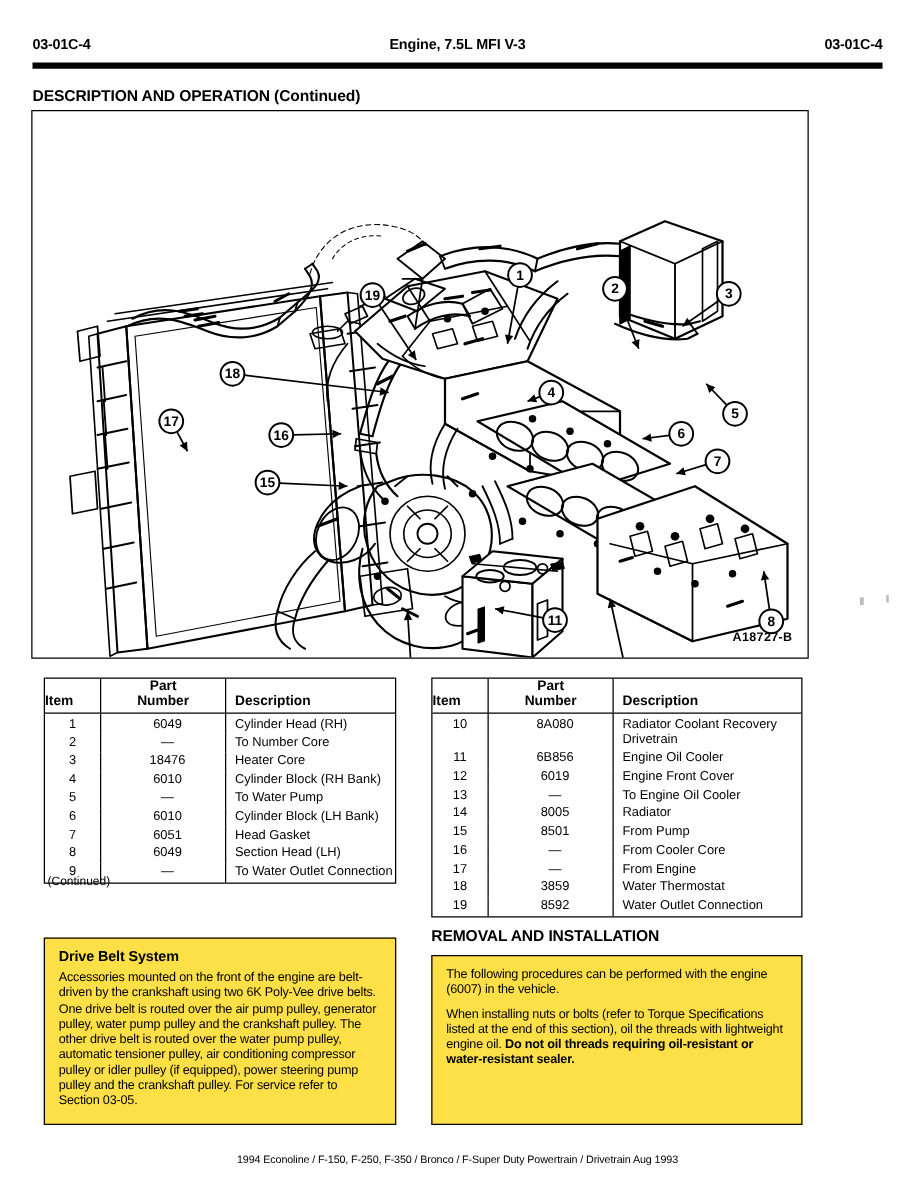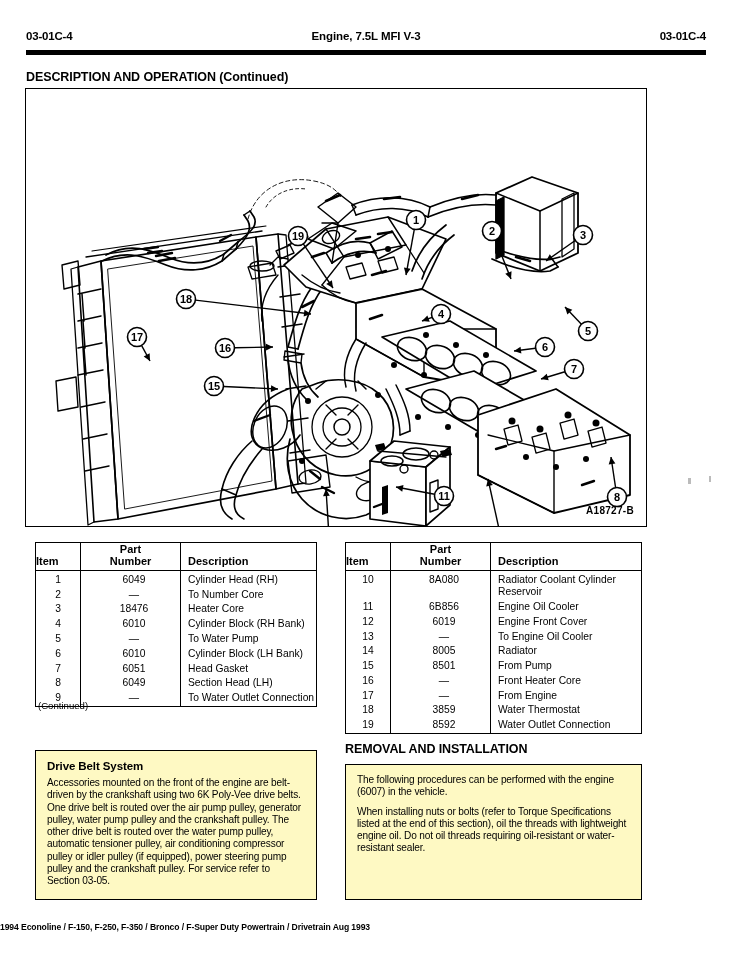--- a/index.html
+++ b/index.html
@@ -38,31 +38,31 @@
   th.c-desc{padding-left:7px !important;}
   .tbl tbody td{padding-top:1.2px;padding-bottom:1.2px;}
   .tbl tbody tr:first-child td{padding-top:3px;}
 
   #tbl-left{left:35px;top:542px;width:280px;}
   #tbl-right{left:345px;top:542px;width:295px;}
 
   .continued{position:absolute;left:38px;top:700px;font-size:9.6px;}
 
   
-  .panel{position:absolute;border:1.6px solid #000;background:#fef9c3;}
+  .panel{position:absolute;border:1.6px solid #000;background:#fde047;}
   #panel-belt{left:35px;top:750px;width:280px;height:148px;}
   #panel-removal{left:345px;top:764px;width:295px;height:134px;}
   .panel-inner{padding:9px 11px 6px 11px;}
   .panel-h{font-size:11.5px;font-weight:bold;margin:0 0 5px 0;letter-spacing:-0.1px;}
   .panel-p{font-size:10.1px;line-height:12.3px;margin:0;letter-spacing:-0.15px;text-align:left;}
   .panel-p + .panel-p{margin-top:7px;}
   .ri-head{position:absolute;left:345px;top:742px;font-size:12.5px;font-weight:bold;letter-spacing:-0.1px;}
-  .b{font-weight:normal;}
-
-  .footer{position:absolute;left:0;right:0;top:922px;font-size:8.6px;letter-spacing:-0.1px;font-weight:bold;}
+  .b{font-weight:bold;}
+
+  .footer{position:absolute;left:0;right:0;top:922px;text-align:center;font-size:8.6px;letter-spacing:-0.1px;}
 
   .speck{position:absolute;background:#bbb;}
 </style>
 </head>
 <body>
 
 <div class="page">
 
   <div class="hdr">
     <span class="hdr-left">03-01C-4</span>
@@ -492,21 +492,21 @@
         <tr>
           <th class="c-item">Item</th>
           <th class="c-part">Part<br>Number</th>
           <th class="c-desc">Description</th>
         </tr>
       </thead>
       <tbody id="tbody-right">
           <tr>
             <td class="c-item">10</td>
             <td class="c-part">8A080</td>
-            <td class="c-desc">Radiator Coolant Cylinder Reservoir</td>
+            <td class="c-desc">Radiator Coolant Recovery Drivetrain</td>
           </tr>
           <tr>
             <td class="c-item">11</td>
             <td class="c-part">6B856</td>
             <td class="c-desc">Engine Oil Cooler</td>
           </tr>
           <tr>
             <td class="c-item">12</td>
             <td class="c-part">6019</td>
             <td class="c-desc">Engine Front Cover</td>
@@ -522,21 +522,21 @@
             <td class="c-desc">Radiator</td>
           </tr>
           <tr>
             <td class="c-item">15</td>
             <td class="c-part">8501</td>
             <td class="c-desc">From Pump</td>
           </tr>
           <tr>
             <td class="c-item">16</td>
             <td class="c-part">—</td>
-            <td class="c-desc">Front Heater Core</td>
+            <td class="c-desc">From Cooler Core</td>
           </tr>
           <tr>
             <td class="c-item">17</td>
             <td class="c-part">—</td>
             <td class="c-desc">From Engine</td>
           </tr>
           <tr>
             <td class="c-item">18</td>
             <td class="c-part">3859</td>
             <td class="c-desc">Water Thermostat</td>

